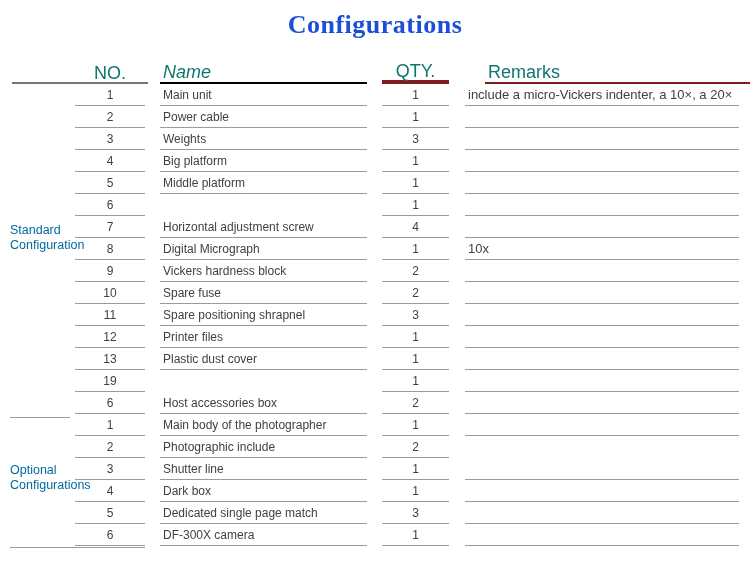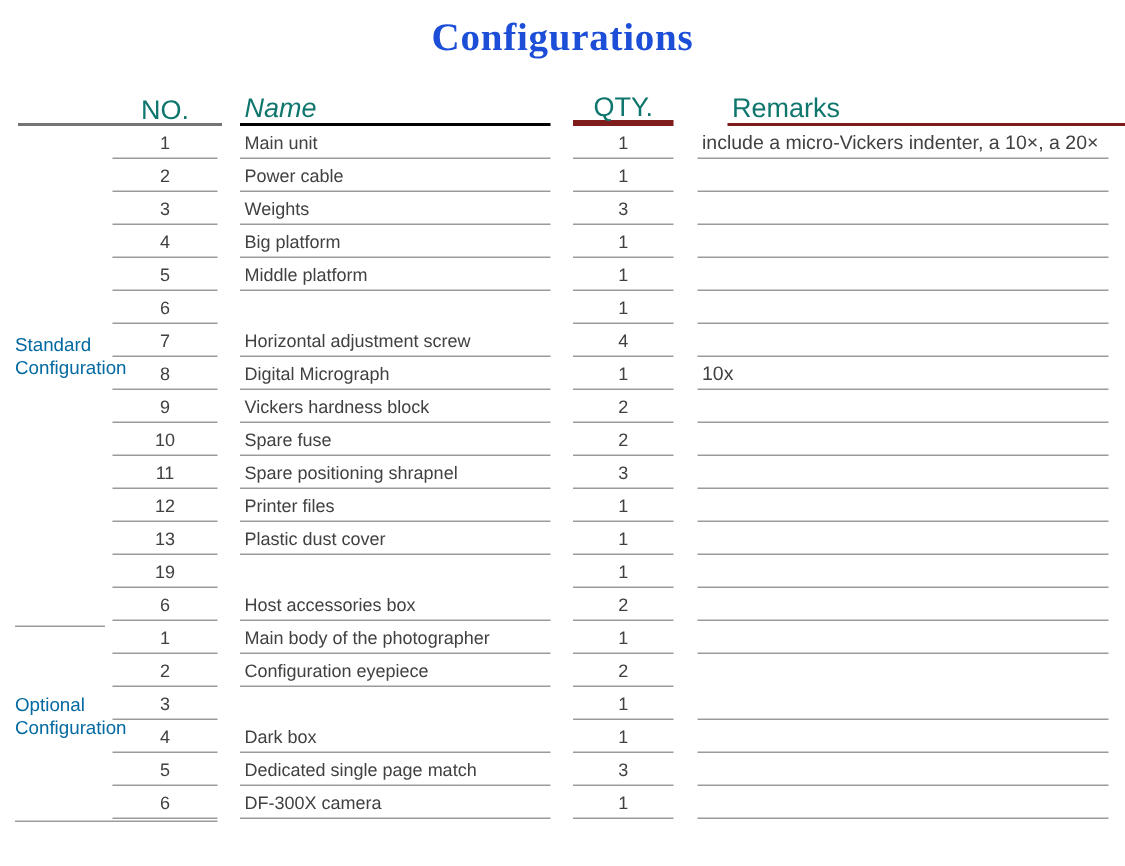--- a/index.html
+++ b/index.html
@@ -155,25 +155,26 @@
     <div class="cell c-remarks"></div>
   </div>
         <div class="row">
     <div class="cell c-no">1</div>
     <div class="cell c-name">Main body of the photographer</div>
     <div class="cell c-qty">1</div>
     <div class="cell c-remarks"></div>
   </div>
         <div class="row">
     <div class="cell c-no">2</div>
-    <div class="cell c-name">Configuration eyepiece</div>
+    <div class="cell c-name">Photographic include</div>
     <div class="cell c-qty">2</div>
   </div>
         <div class="row">
     <div class="cell c-no">3</div>
+    <div class="cell c-name">Shutter line</div>
     <div class="cell c-qty">1</div>
     <div class="cell c-remarks"></div>
   </div>
         <div class="row">
     <div class="cell c-no">4</div>
     <div class="cell c-name">Dark box</div>
     <div class="cell c-qty">1</div>
     <div class="cell c-remarks"></div>
   </div>
         <div class="row">
@@ -186,18 +187,18 @@
     <div class="cell c-no">6</div>
     <div class="cell c-name">DF-300X camera</div>
     <div class="cell c-qty">1</div>
     <div class="cell c-remarks"></div>
   </div>
       </div>
 
     <div class="section-label label-standard">Standard
 Configuration</div>
     <div class="section-label label-optional">Optional
-Configuration</div>
+Configurations</div>
     <div class="divider-line"></div>
     <div class="bottom-line"></div>
 
   </div>
 </div>
 
 </body></html>

